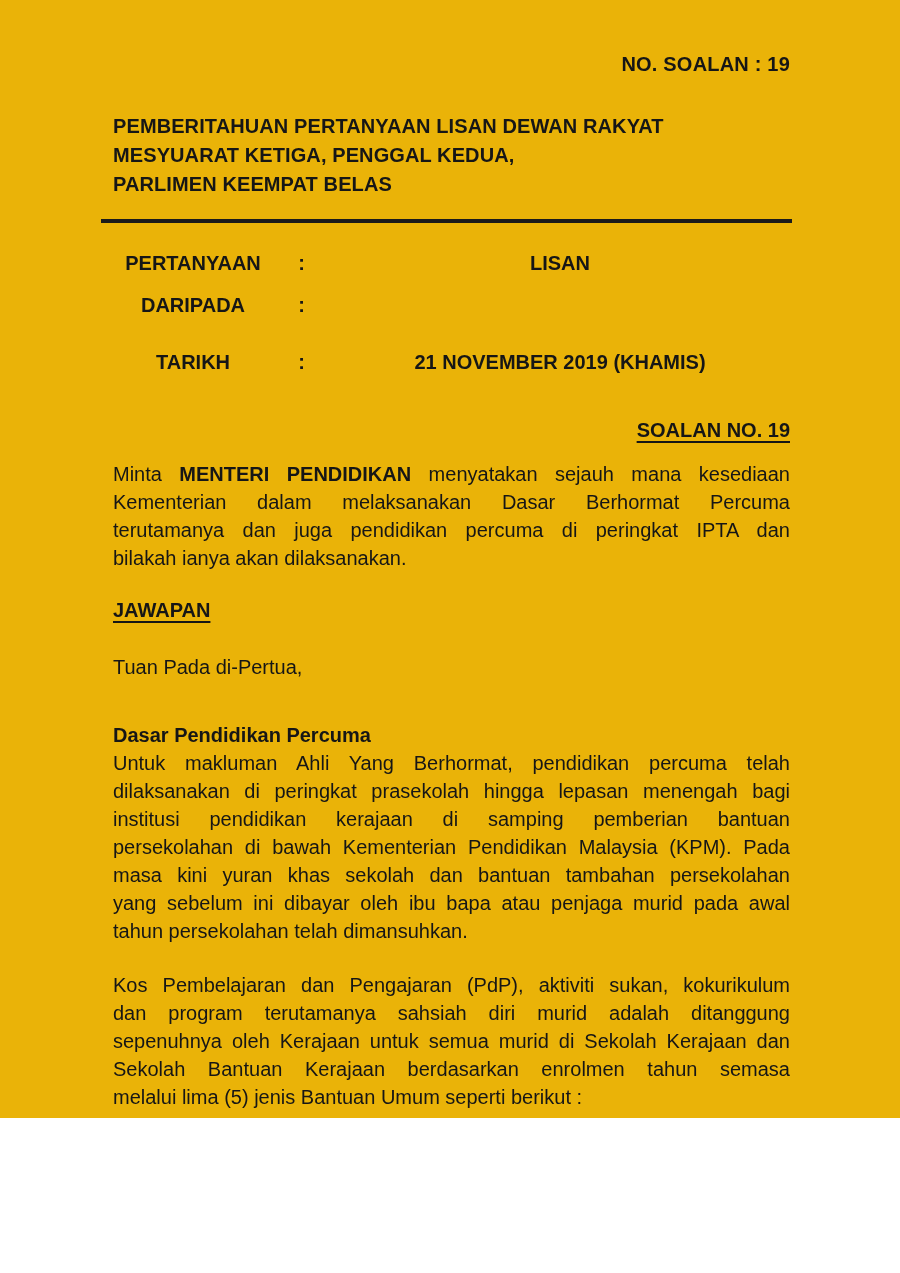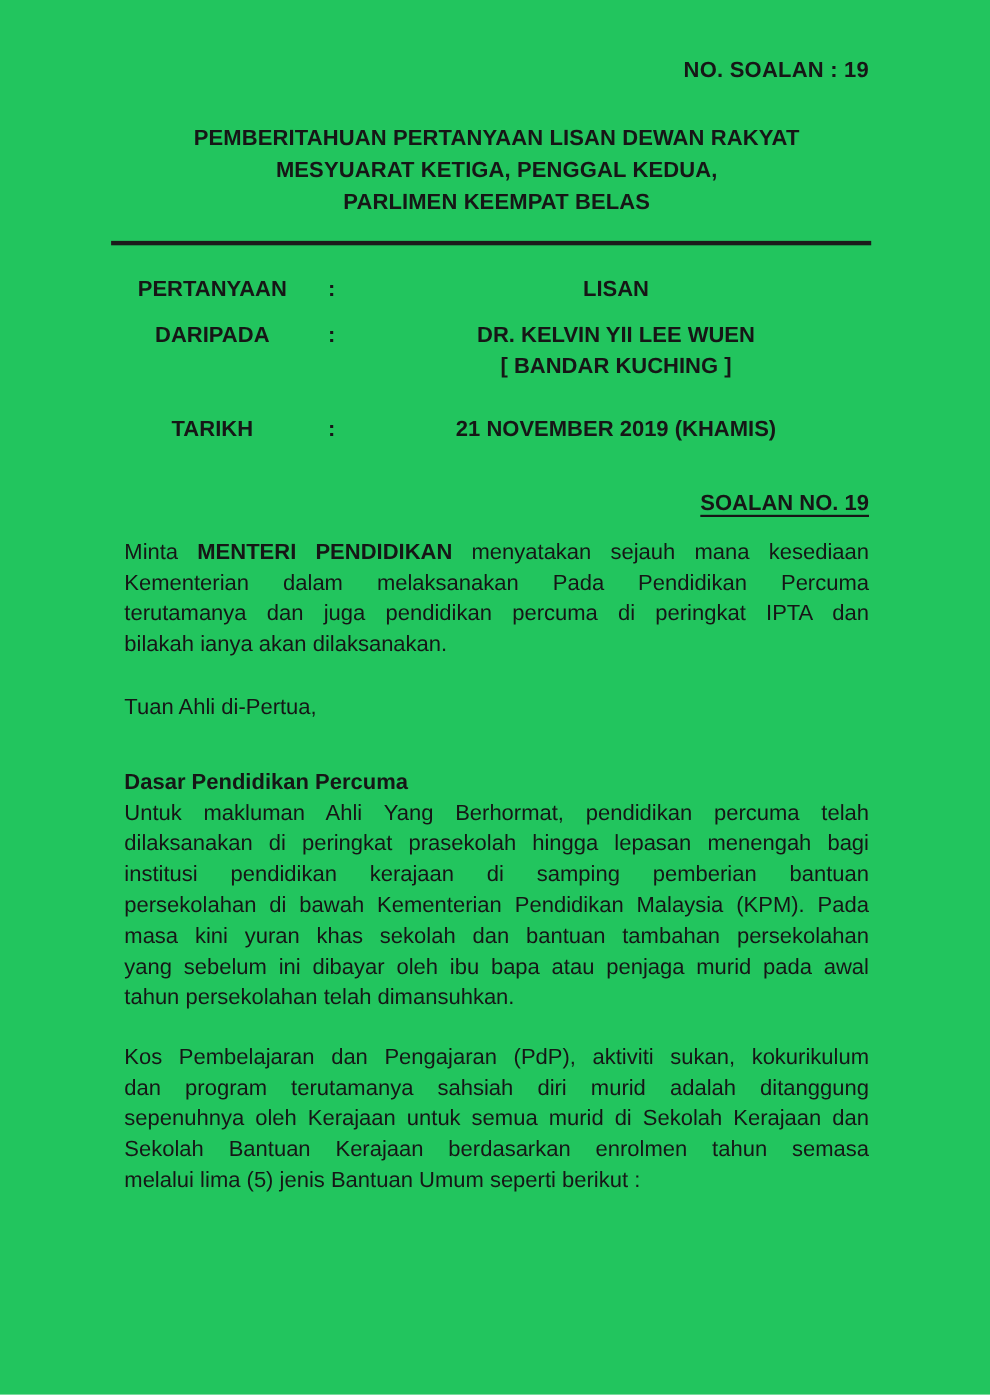--- a/index.html
+++ b/index.html
@@ -1,37 +1,37 @@
 <!DOCTYPE html>
 <html><head>
 <meta charset="utf-8">
 <style>
   html, body { margin: 0; padding: 0; background: #ffffff; }
   .page {
     position: relative;
     width: 900px;
-    height: 1268px;
-    background: #22c55e;
+    height: 1118px;
+    background: #eab308;
     color: #161616;
     font-family: "Liberation Sans", "DejaVu Sans", sans-serif;
     font-size: 20px;
     overflow: hidden;
   }
   .content { padding: 0 110px 0 113px; }
 
   .no-soalan {
     padding-top: 52px;
     text-align: right;
     font-weight: 700;
     line-height: 24px;
     letter-spacing: 0.2px;
   }
   .title {
     margin-top: 36px;
-    text-align: center;
+    text-align: left;
     font-weight: 700;
     line-height: 29px;
     letter-spacing: 0.1px;
   }
   .rule {
     margin: 20px 0 0 -12px;
     width: 691px;
     height: 4px;
     background: #1b1b1b;
   }
@@ -85,45 +85,44 @@
 
     <div class="meta">
       <div class="meta-row">
         <div>PERTANYAAN</div>
         <div>:</div>
         <div>LISAN</div>
       </div>
       <div class="meta-row m2">
         <div>DARIPADA</div>
         <div>:</div>
-        <div>
-          <div>DR. KELVIN YII LEE WUEN</div>
-          <div>[ BANDAR KUCHING ]</div>
-        </div>
       </div>
       <div class="meta-row m3">
         <div>TARIKH</div>
         <div>:</div>
         <div>21 NOVEMBER 2019 (KHAMIS)</div>
       </div>
     </div>
 
     <div class="section-heading soalan-heading">
       <span class="underline">SOALAN NO. 19</span>
     </div>
 
     <div class="jpara q-para">
       <div class="jline"><span>Minta </span><span class="bold">MENTERI PENDIDIKAN</span><span> menyatakan sejauh mana kesediaan</span></div>
-    <div class="jline">Kementerian dalam melaksanakan Pada Pendidikan Percuma</div>
+    <div class="jline">Kementerian dalam melaksanakan Dasar Berhormat Percuma</div>
         <div class="jline">terutamanya dan juga pendidikan percuma di peringkat IPTA dan</div>
         <div class="jline">bilakah ianya akan dilaksanakan.</div>
       </div>
 
+    <div class="section-heading jawapan-heading">
+      <span class="underline">JAWAPAN</span>
+    </div>
 
-    <div class="salutation">Tuan Ahli di-Pertua,</div>
+    <div class="salutation">Tuan Pada di-Pertua,</div>
 
     <div class="subheading">Dasar Pendidikan Percuma</div>
 
     <div class="jpara p1">
         <div class="jline">Untuk makluman Ahli Yang Berhormat, pendidikan percuma telah</div>
         <div class="jline">dilaksanakan di peringkat prasekolah hingga lepasan menengah bagi</div>
         <div class="jline">institusi pendidikan kerajaan di samping pemberian bantuan</div>
         <div class="jline">persekolahan di bawah Kementerian Pendidikan Malaysia (KPM).  Pada</div>
         <div class="jline">masa kini yuran khas sekolah dan bantuan tambahan persekolahan</div>
         <div class="jline">yang sebelum ini dibayar oleh ibu bapa atau penjaga murid pada awal</div>

